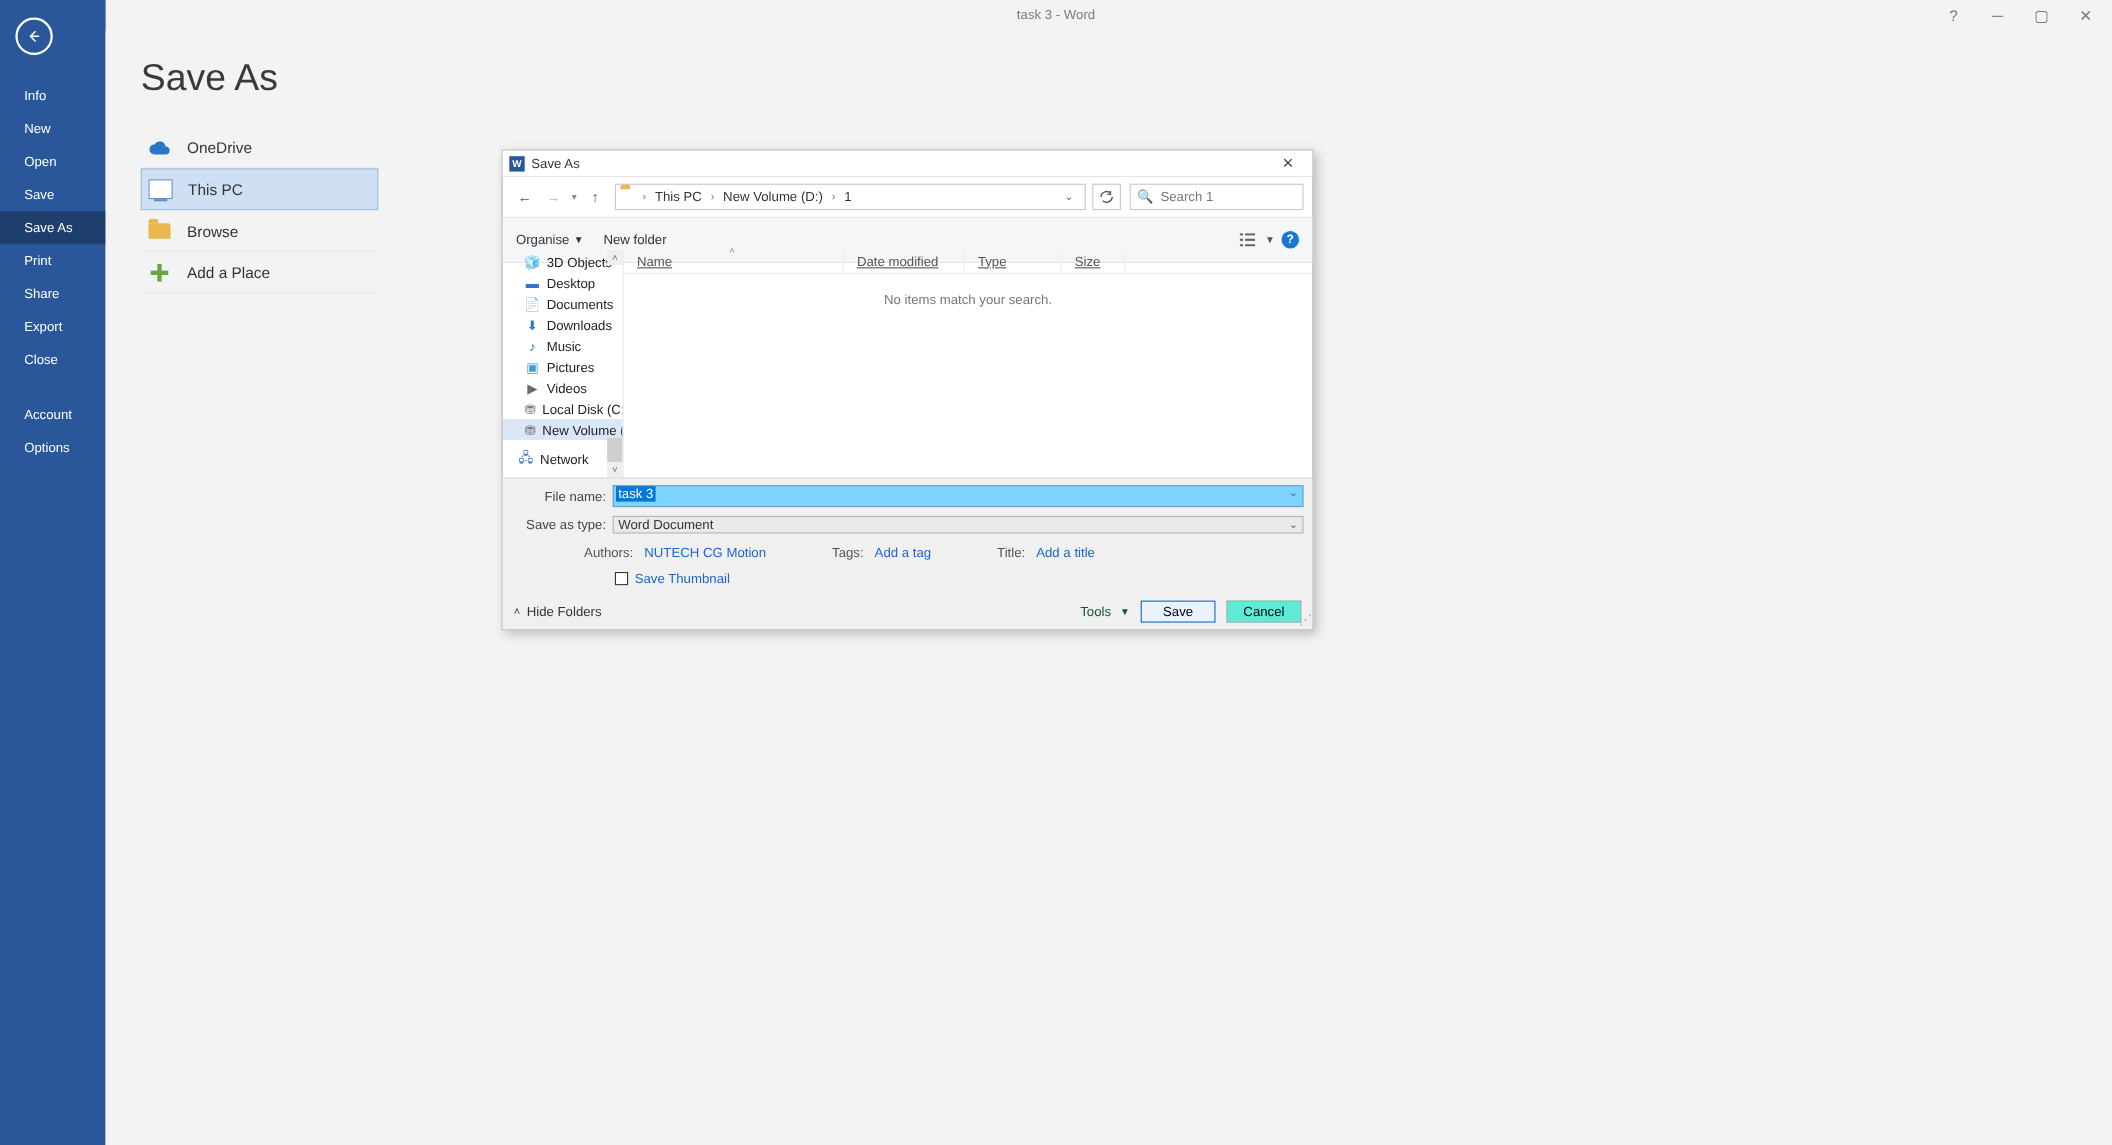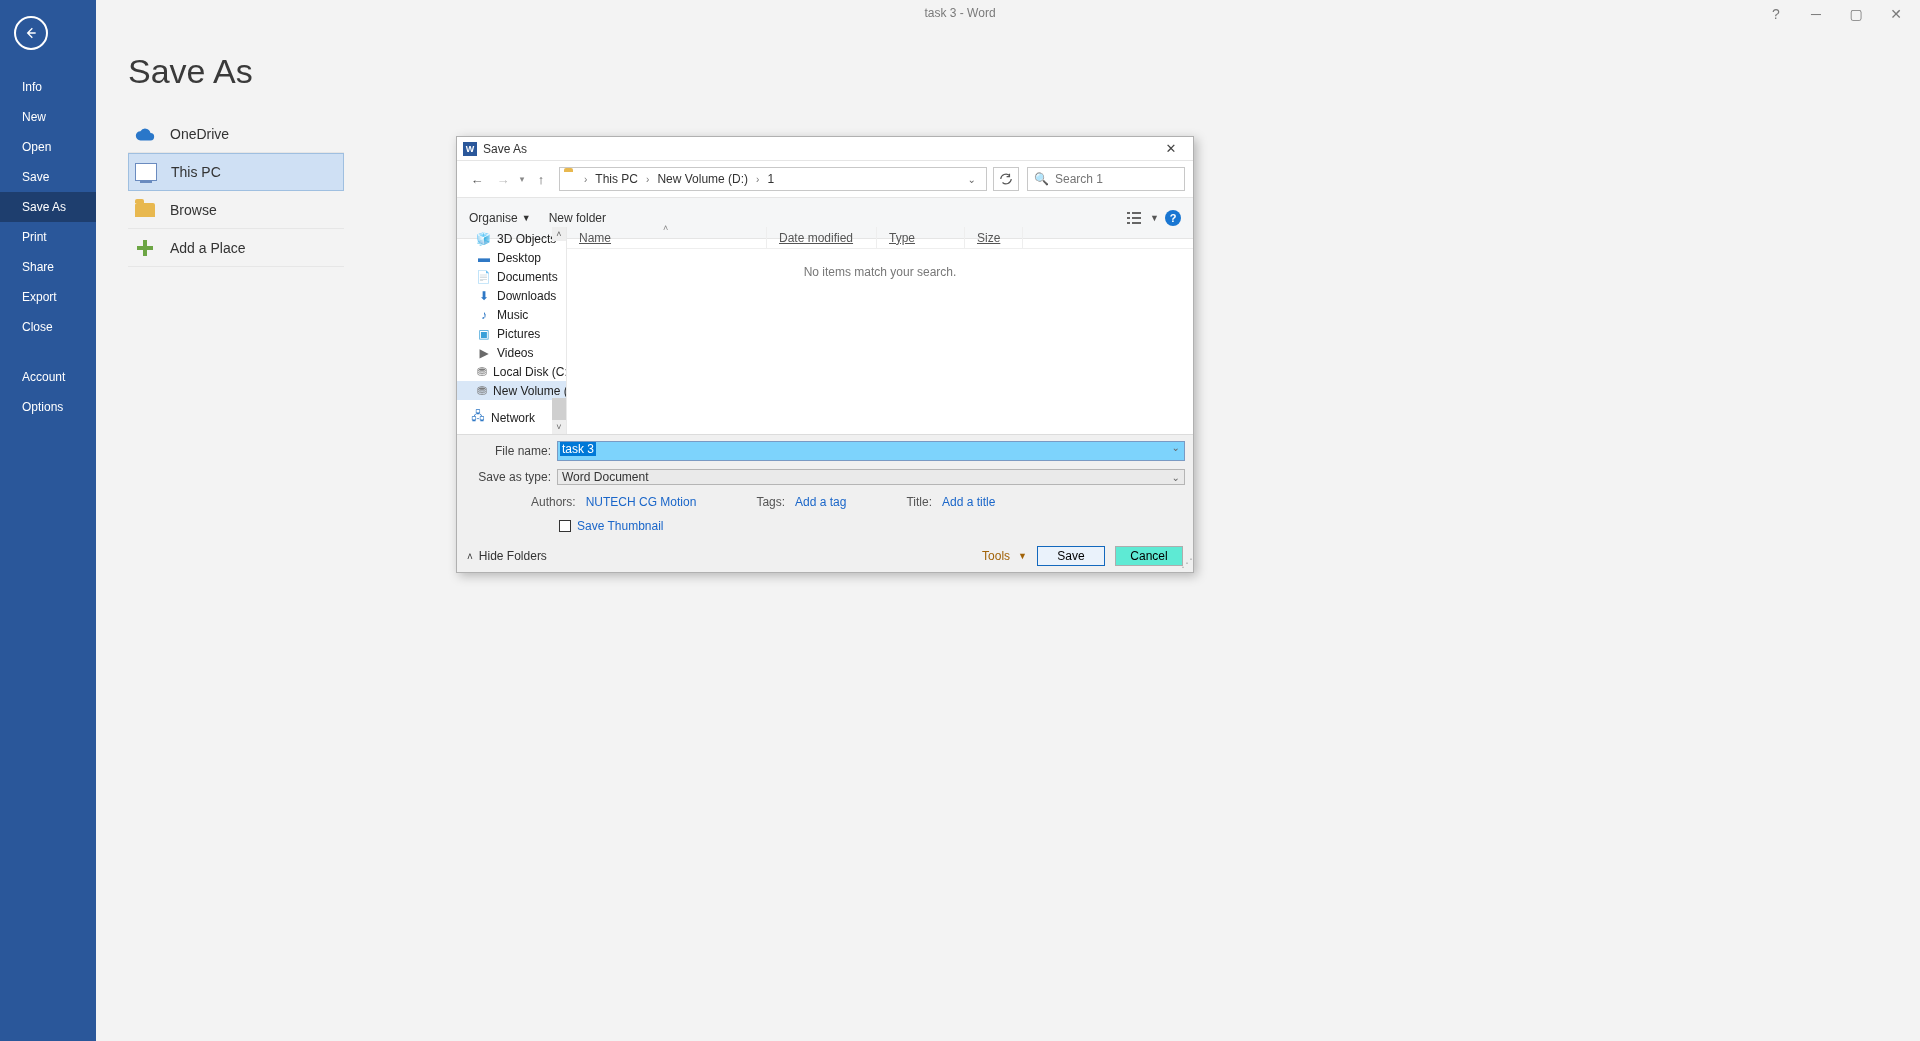--- a/index.html
+++ b/index.html
@@ -106,21 +106,21 @@
 .meta-row .gap { width:40px; }
 .meta-row .ind { width:56px; }
 
 .thumb-row { display:flex; align-items:center; gap:6px; padding:10px 0 0 102px; font-size:12px; color:#1a66c9; }
 .thumb-row .cb { width:12px; height:12px; border:1px solid #333; background:#fff; }
 
 .dlg-footer { position:absolute; left:0; right:0; bottom:0; height:32px; display:flex; align-items:center; padding:0 10px; }
 .hide-folders { display:flex; align-items:center; gap:6px; font-size:12px; color:#333; }
 .hide-folders .chev { font-size:10px; }
 .footer-right { margin-left:auto; display:flex; align-items:center; gap:10px; }
-.tools { font-size:12px; color:#a16207; display:flex; align-items:center; gap:8px; }
+.tools { font-size:12px; color:#14532d; display:flex; align-items:center; gap:8px; }
 .btn { width:68px; height:20px; font-size:12px; display:flex; align-items:center; justify-content:center; border:1px solid #adadad; background:#5eead4; }
 .btn.primary { border:1px solid #1368bd; background:#eaf2fb; }
 .resize-grip { position:absolute; right:2px; bottom:2px; width:10px; height:10px; color:#aaa; font-size:12px; line-height:6px; }
 </style>
 </head>
 <body>
 
 <div class="titlebar">
   <div class="doc-title">task 3 - Word</div>
   <div class="win-controls">

